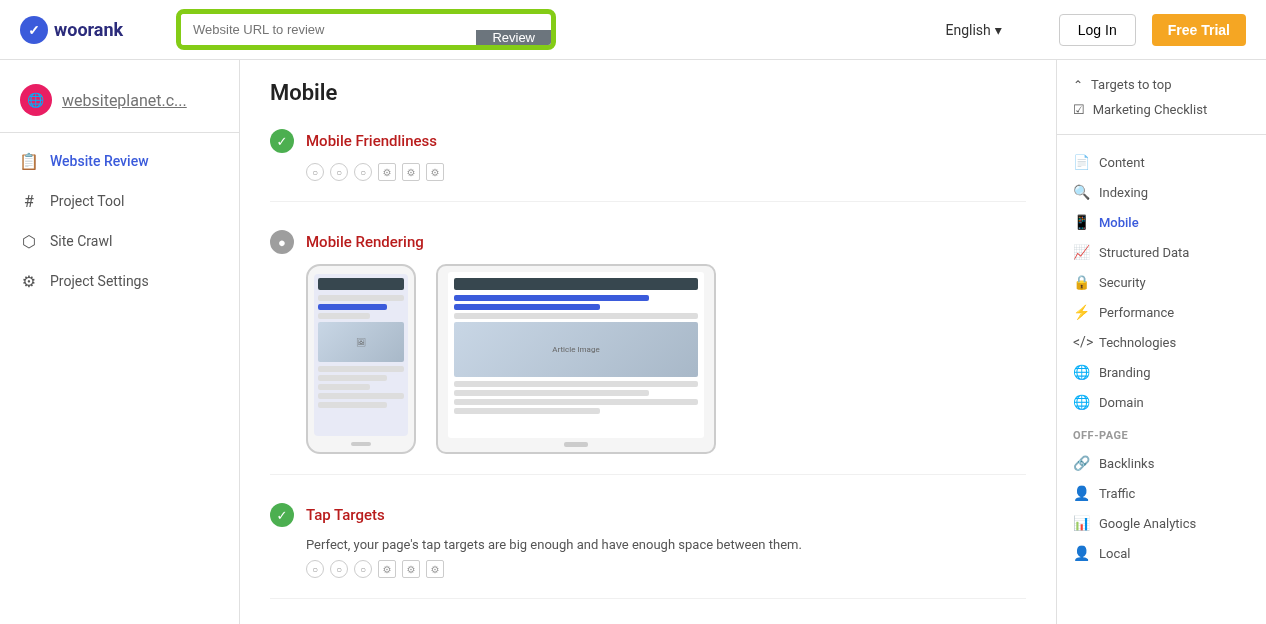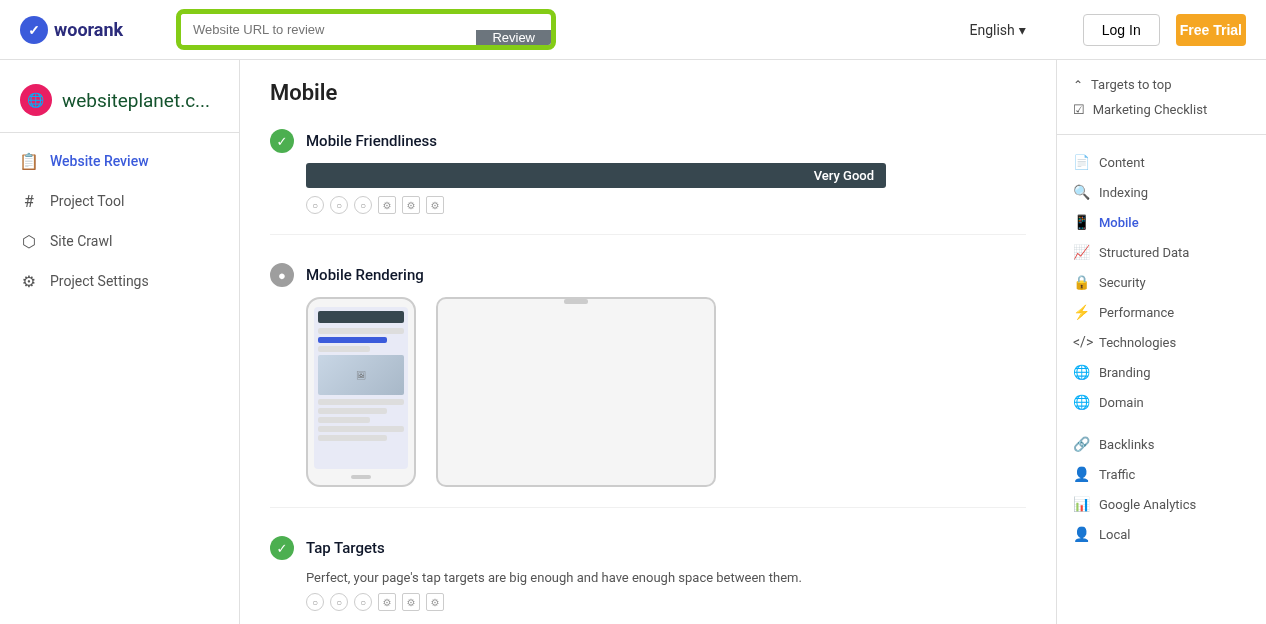--- a/index.html
+++ b/index.html
@@ -81,21 +81,21 @@
       padding: 7px 18px;
       border-radius: 4px;
       cursor: pointer;
       font-size: 14px;
       margin-left: 41px;
     }
     .free-trial-btn {
       background: #f5a623;
       color: white;
       border: none;
-      padding: 8px 4px;
+      padding: 8px 16px;
       border-radius: 4px;
       cursor: pointer;
       font-size: 14px;
       font-weight: 600;
     }
 
     
     .main {
       display: flex;
       flex: 1;
@@ -124,22 +124,23 @@
       height: 32px;
       background: #e91e63;
       border-radius: 50%;
       display: flex;
       align-items: center;
       justify-content: center;
       color: white;
       font-size: 14px;
     }
     .site-name {
-      font-size: 19px;
-      color: #14532d;
+      font-size: 16px;
+      color: #737373;
+      text-decoration: underline;
     }
     .sidebar-item {
       display: flex;
       align-items: center;
       gap: 12px;
       padding: 11px 20px;
       cursor: pointer;
       color: #555;
       font-size: 14px;
     }
@@ -197,21 +198,21 @@
       color: white;
     }
     .status-neutral {
       background: #9e9e9e;
       color: white;
       border: 2px solid #9e9e9e;
     }
     .item-title {
       font-size: 15px;
       font-weight: 500;
-      color: #0f172a;
+      color: #b91c1c;
     }
     .rating-bar-container {
       margin-left: 36px;
       margin-bottom: 8px;
     }
     .rating-bar {
       background: #37474f;
       color: white;
       text-align: right;
       padding: 5px 12px;
@@ -443,23 +444,20 @@
     </div>
   </div>
 
   <div class="content">
     <h1 class="content-title">Mobile</h1>
 
     <div class="review-item">
       <div class="review-item-header">
         <div class="status-icon status-good">✓</div>
         <span class="item-title">Mobile Friendliness</span>
-      </div>
-      <div class="rating-bar-container">
-        <div class="rating-bar">Very Good</div>
       </div>
       <div class="item-icons">
         <div class="mini-icon">○</div>
         <div class="mini-icon">○</div>
         <div class="mini-icon">○</div>
         <div class="mini-icon gear">⚙</div>
         <div class="mini-icon gear">⚙</div>
         <div class="mini-icon gear">⚙</div>
       </div>
     </div>
@@ -479,20 +477,31 @@
             <div class="screen-img-placeholder">🖼</div>
             <div class="screen-content-line full"></div>
             <div class="screen-content-line medium"></div>
             <div class="screen-content-line short"></div>
             <div class="screen-content-line full"></div>
             <div class="screen-content-line medium"></div>
           </div>
           <div class="phone-button"></div>
         </div>
         <div class="tablet-mockup">
+          <div class="tablet-screen">
+            <div class="screen-header"></div>
+            <div class="screen-content-line medium blue"></div>
+            <div class="screen-content-line short blue"></div>
+            <div class="screen-content-line full"></div>
+            <div class="screen-img-placeholder" style="height:55px;">Article Image</div>
+            <div class="screen-content-line full"></div>
+            <div class="screen-content-line medium"></div>
+            <div class="screen-content-line full"></div>
+            <div class="screen-content-line short"></div>
+          </div>
           <div class="tablet-button"></div>
         </div>
       </div>
     </div>
 
     <div class="review-item">
       <div class="review-item-header">
         <div class="status-icon status-good">✓</div>
         <span class="item-title">Tap Targets</span>
       </div>
@@ -550,20 +559,21 @@
     </div>
     <div class="right-nav-item">
       <span class="right-nav-icon">🌐</span>
       <span>Branding</span>
     </div>
     <div class="right-nav-item">
       <span class="right-nav-icon">🌐</span>
       <span>Domain</span>
     </div>
     <div class="right-section-gap"></div>
+    <div class="right-section-label">OFF-PAGE</div>
     <div class="right-nav-item">
       <span class="right-nav-icon">🔗</span>
       <span>Backlinks</span>
     </div>
     <div class="right-nav-item">
       <span class="right-nav-icon">👤</span>
       <span>Traffic</span>
     </div>
     <div class="right-nav-item">
       <span class="right-nav-icon">📊</span>

